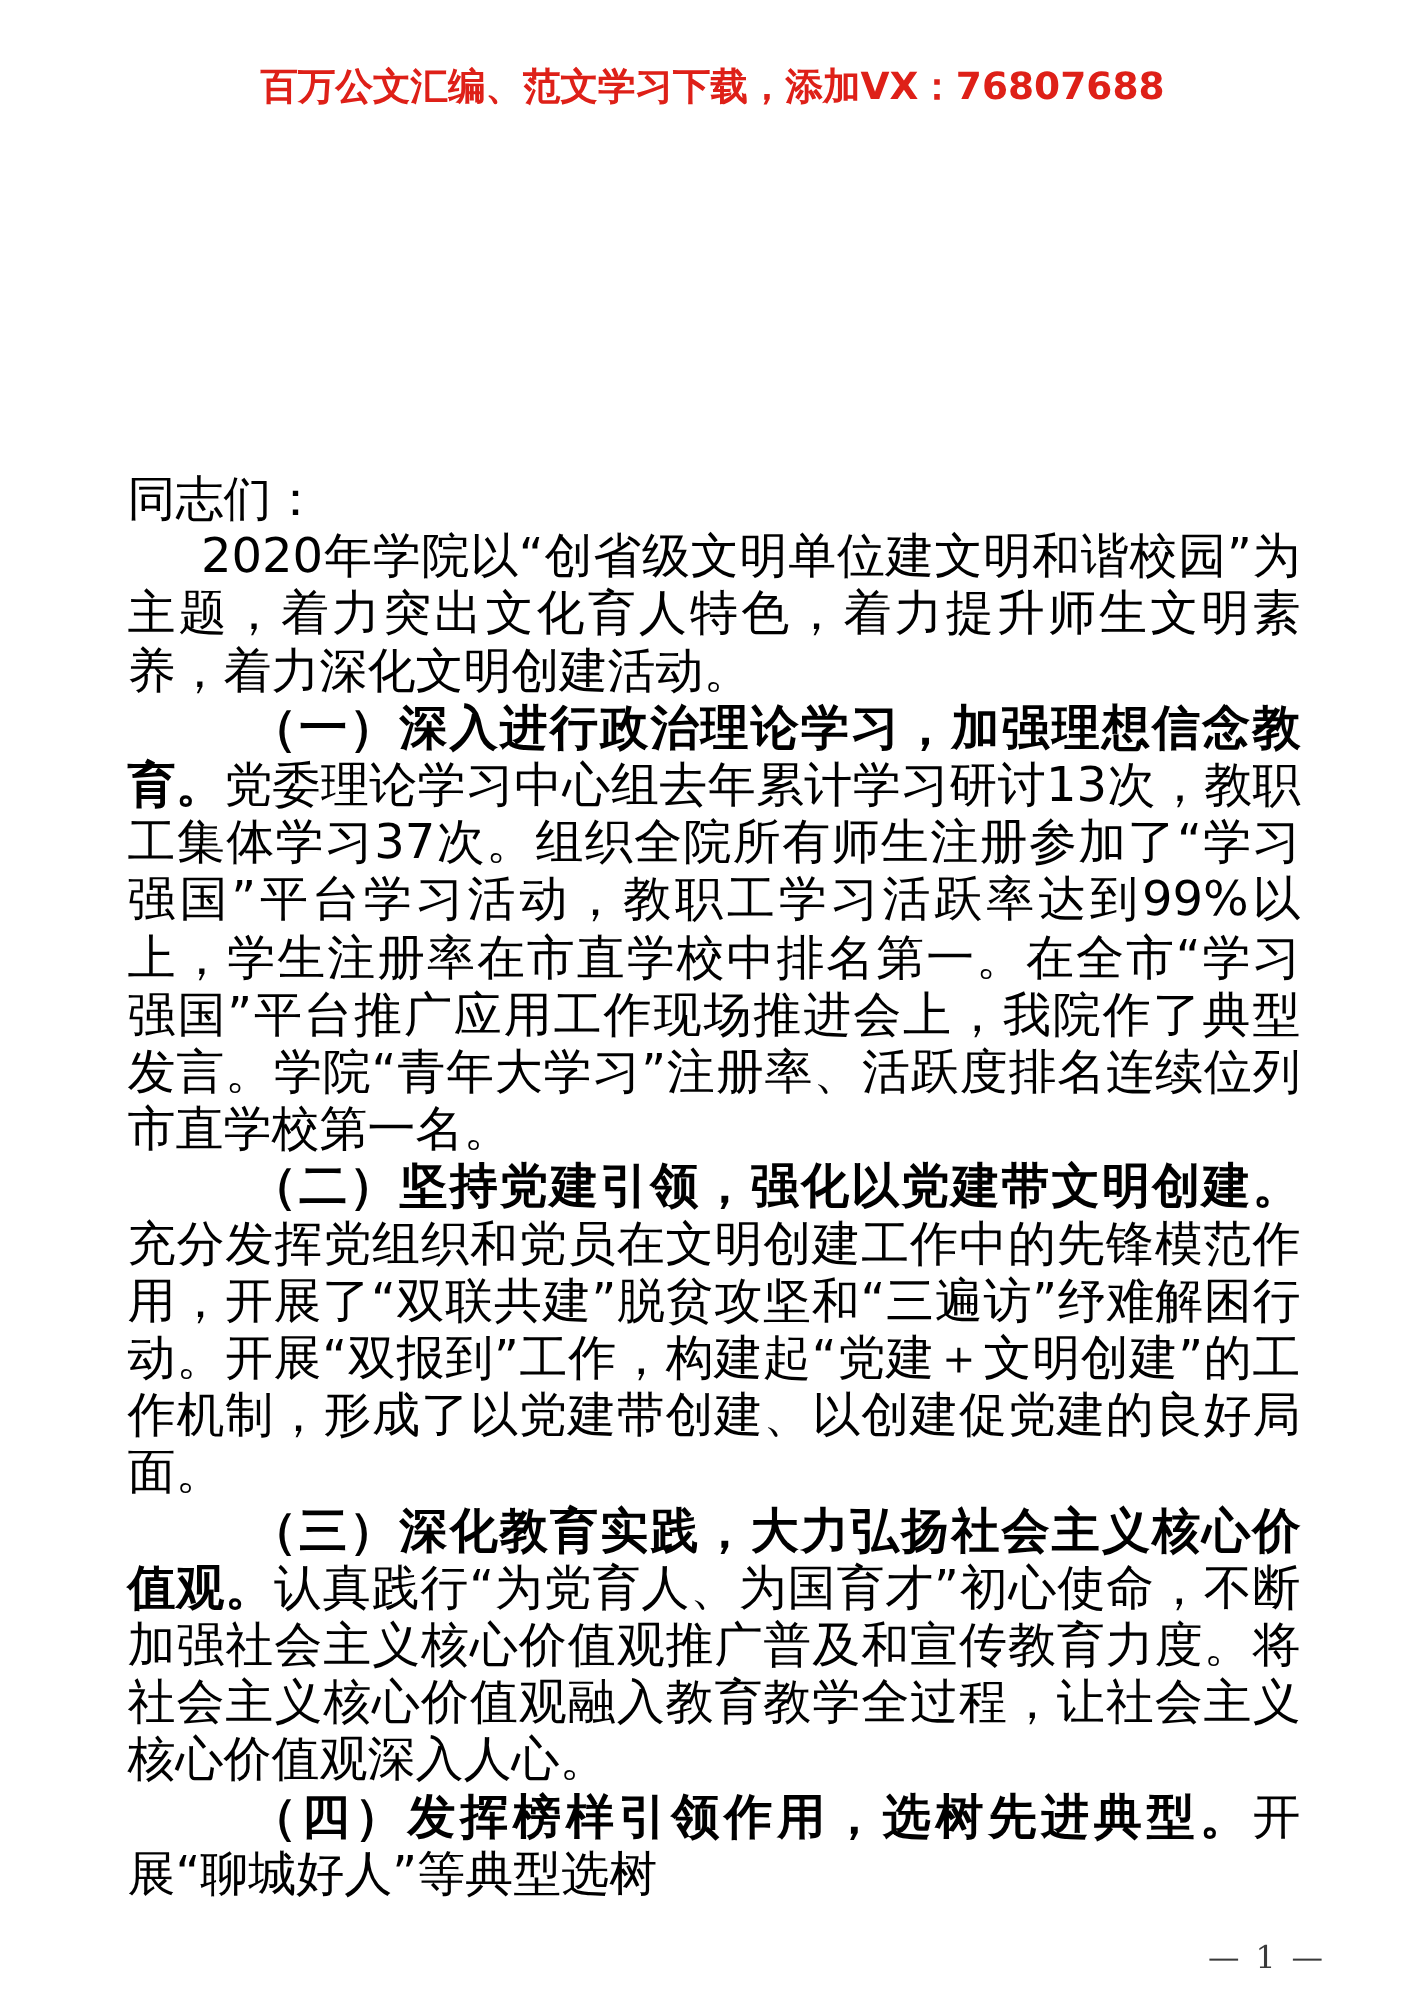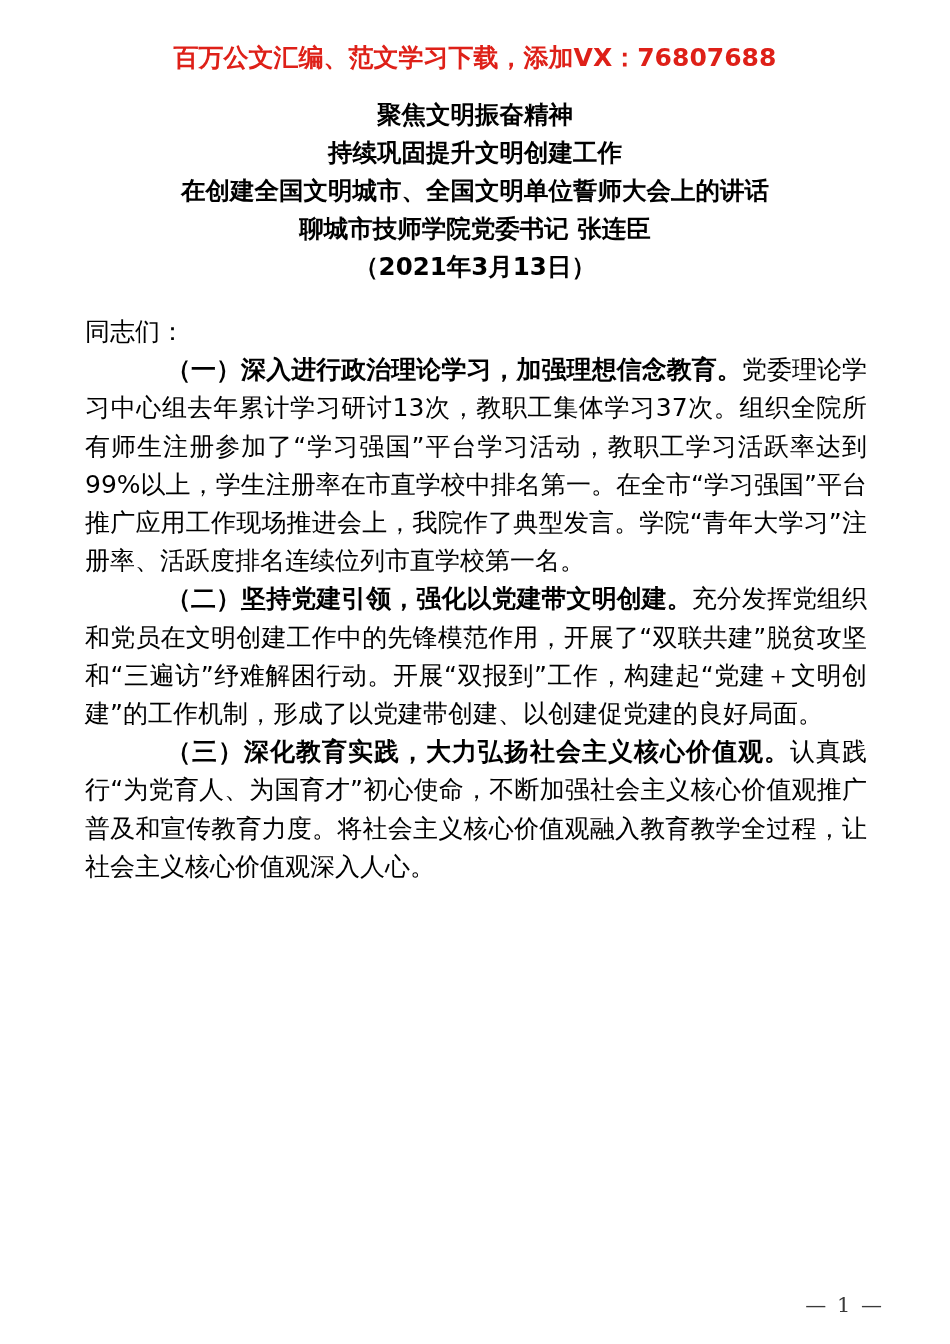--- a/index.html
+++ b/index.html
@@ -56,21 +56,21 @@
 
   
   .body-area {
     position: absolute;
     top: 313px;
     left: 85px;
     width: 782px;
   }
   p.para {
     margin: 0;
-    font-size: 25px;
+    font-size: 32px;
     line-height: 38.2px;
     text-align: justify;
     text-justify: inter-ideograph;
     font-weight: 400;
     letter-spacing: 0px;
   }
   p.indent {
     text-indent: 49px;
   }
   .lead {
@@ -91,39 +91,34 @@
     letter-spacing: 2px;
   }
 </style>
 </head>
 <body>
 
 <div class="page">
 
   <div class="promo-banner">百万公文汇编、范文学习下载，添加VX：76807688</div>
 
-  <div class="title-block">
-    <div class="title-line">聚焦文明振奋精神</div>
-    <div class="title-line">持续巩固提升文明创建工作</div>
-    <div class="title-line">在创建全国文明城市、全国文明单位誓师大会上的讲话</div>
-    <div class="title-line">聊城市技师学院党委书记  张连臣</div>
-    <div class="title-line">（2021年3月13日）</div>
-  </div>
 
   <div class="body-area">
 
     <p class="para">同志们：</p>
 
 
 
+    <p class="para indent">2020年学院以“创省级文明单位建文明和谐校园”为主题，着力突出文化育人特色，着力提升师生文明素养，着力深化文明创建活动。</p>
 
     <p class="para indent"><span class="lead">（一）深入进行政治理论学习，加强理想信念教育。</span><span>党委理论学习中心组去年累计学习研讨13次，教职工集体学习37次。组织全院所有师生注册参加了“学习强国”平台学习活动，教职工学习活跃率达到99%以上，学生注册率在市直学校中排名第一。在全市“学习强国”平台推广应用工作现场推进会上，我院作了典型发言。学院“青年大学习”注册率、活跃度排名连续位列市直学校第一名。</span></p>
 
     <p class="para indent"><span class="lead">（二）坚持党建引领，强化以党建带文明创建。</span><span>充分发挥党组织和党员在文明创建工作中的先锋模范作用，开展了“双联共建”脱贫攻坚和“三遍访”纾难解困行动。开展“双报到”工作，构建起“党建＋文明创建”的工作机制，形成了以党建带创建、以创建促党建的良好局面。</span></p>
 
     <p class="para indent"><span class="lead">（三）深化教育实践，大力弘扬社会主义核心价值观。</span><span>认真践行“为党育人、为国育才”初心使命，不断加强社会主义核心价值观推广普及和宣传教育力度。将社会主义核心价值观融入教育教学全过程，让社会主义核心价值观深入人心。</span></p>
 
+    <p class="para indent"><span class="lead">（四）发挥榜样引领作用，选树先进典型。</span><span>开展“聊城好人”等典型选树</span></p>
 
   </div>
 
   <div class="page-number">— 1 —</div>
 
 </div>
 
 </body></html>

